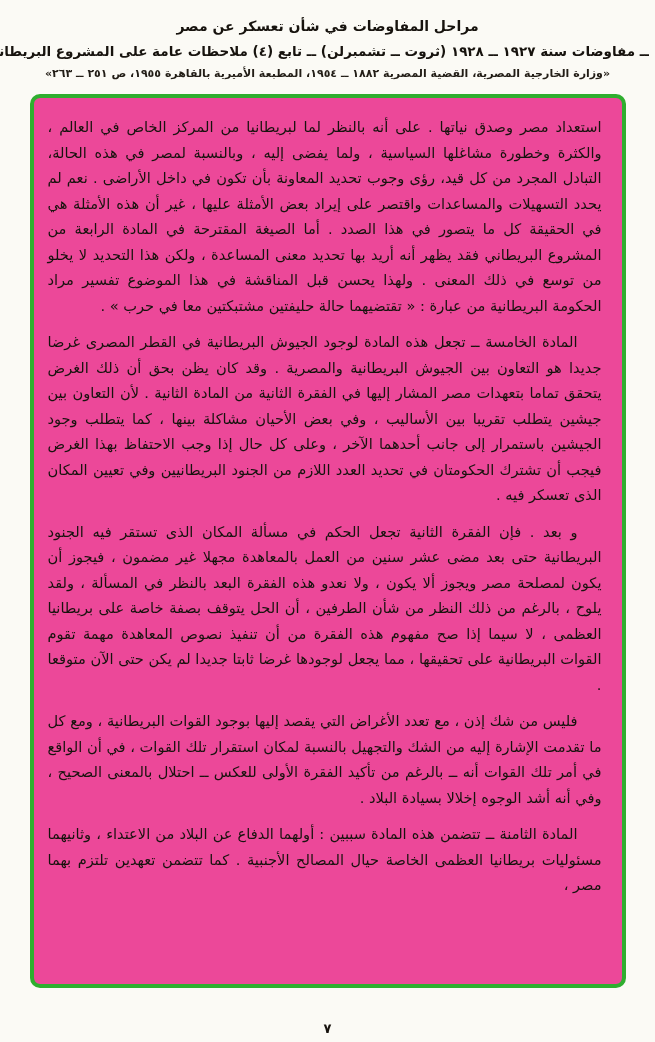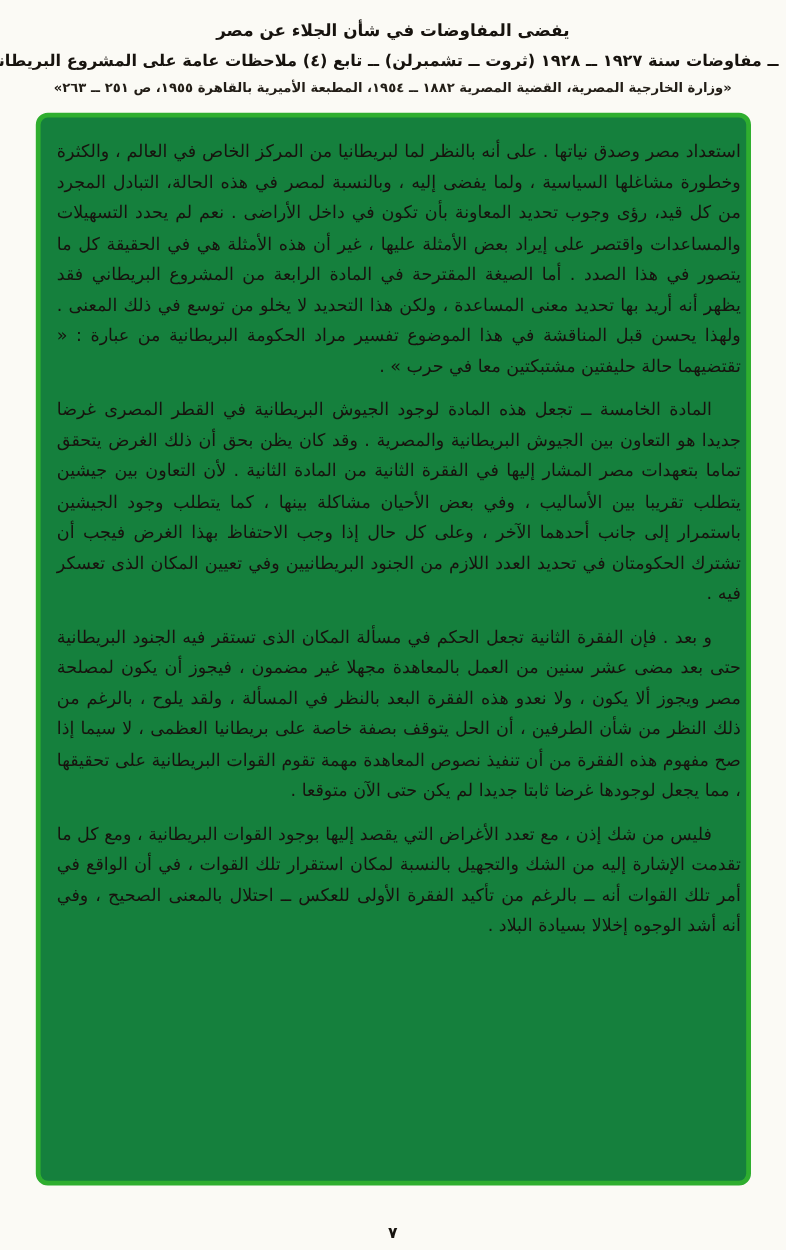--- a/index.html
+++ b/index.html
@@ -37,22 +37,22 @@
     font-weight: bold;
     color: #221d16;
     margin-bottom: 14px;
   }
   .text-frame {
     margin: 0 auto;
     width: 596px;
     height: 894px;
     border: 4px solid #2fae2f;
     border-radius: 10px;
-    background: #15803d;
-    padding: 16px 4px 10px 14px;
+    background: #ec4899;
+    padding: 16px 20px 10px 14px;
     overflow: hidden;
   }
   .text-frame p {
     font-size: 14.6px;
     line-height: 25.5px;
     text-align: justify;
     color: #17130e;
     margin-bottom: 11px;
   }
   .text-frame p.indent { text-indent: 24px; }
@@ -65,29 +65,30 @@
     font-size: 13px;
     font-weight: bold;
   }
 </style>
 </head>
 <body>
 
 <div class="page">
 
   <header class="doc-header">
-    <div class="doc-title">يفضى المفاوضات في شأن الجلاء عن مصر</div>
+    <div class="doc-title">مراحل المفاوضات في شأن تعسكر عن مصر</div>
     <div class="doc-subtitle">ــ مفاوضات سنة ١٩٢٧ ــ ١٩٢٨ (ثروت ــ تشمبرلن) ــ تابع (٤) ملاحظات عامة على المشروع البريطاني</div>
     <div class="doc-source">«وزارة الخارجية المصرية، القضية المصرية ١٨٨٢ ــ ١٩٥٤، المطبعة الأميرية بالقاهرة ١٩٥٥، ص ٢٥١ ــ ٢٦٣»</div>
   </header>
 
   <main class="text-frame">
     <p>استعداد مصر وصدق نياتها . على أنه بالنظر لما لبريطانيا من المركز الخاص في العالم ، والكثرة وخطورة مشاغلها السياسية ، ولما يفضى إليه ، وبالنسبة لمصر في هذه الحالة، التبادل المجرد من كل قيد، رؤى وجوب تحديد المعاونة بأن تكون في داخل الأراضى . نعم لم يحدد التسهيلات والمساعدات واقتصر على إيراد بعض الأمثلة عليها ، غير أن هذه الأمثلة هي في الحقيقة كل ما يتصور في هذا الصدد . أما الصيغة المقترحة في المادة الرابعة من المشروع البريطاني فقد يظهر أنه أريد بها تحديد معنى المساعدة ، ولكن هذا التحديد لا يخلو من توسع في ذلك المعنى . ولهذا يحسن قبل المناقشة في هذا الموضوع تفسير مراد الحكومة البريطانية من عبارة : « تقتضيهما حالة حليفتين مشتبكتين معا في حرب » .</p>
     <p class="indent">المادة الخامسة ــ تجعل هذه المادة لوجود الجيوش البريطانية في القطر المصرى غرضا جديدا هو التعاون بين الجيوش البريطانية والمصرية . وقد كان يظن بحق أن ذلك الغرض يتحقق تماما بتعهدات مصر المشار إليها في الفقرة الثانية من المادة الثانية . لأن التعاون بين جيشين يتطلب تقريبا بين الأساليب ، وفي بعض الأحيان مشاكلة بينها ، كما يتطلب وجود الجيشين باستمرار إلى جانب أحدهما الآخر ، وعلى كل حال إذا وجب الاحتفاظ بهذا الغرض فيجب أن تشترك الحكومتان في تحديد العدد اللازم من الجنود البريطانيين وفي تعيين المكان الذى تعسكر فيه .</p>
     <p class="indent">و بعد . فإن الفقرة الثانية تجعل الحكم في مسألة المكان الذى تستقر فيه الجنود البريطانية حتى بعد مضى عشر سنين من العمل بالمعاهدة مجهلا غير مضمون ، فيجوز أن يكون لمصلحة مصر ويجوز ألا يكون ، ولا نعدو هذه الفقرة البعد بالنظر في المسألة ، ولقد يلوح ، بالرغم من ذلك النظر من شأن الطرفين ، أن الحل يتوقف بصفة خاصة على بريطانيا العظمى ، لا سيما إذا صح مفهوم هذه الفقرة من أن تنفيذ نصوص المعاهدة مهمة تقوم القوات البريطانية على تحقيقها ، مما يجعل لوجودها غرضا ثابتا جديدا لم يكن حتى الآن متوقعا .</p>
     <p class="indent">فليس من شك إذن ، مع تعدد الأغراض التي يقصد إليها بوجود القوات البريطانية ، ومع كل ما تقدمت الإشارة إليه من الشك والتجهيل بالنسبة لمكان استقرار تلك القوات ، في أن الواقع في أمر تلك القوات أنه ــ بالرغم من تأكيد الفقرة الأولى للعكس ــ احتلال بالمعنى الصحيح ، وفي أنه أشد الوجوه إخلالا بسيادة البلاد .</p>
+    <p class="indent">المادة الثامنة ــ تتضمن هذه المادة سببين : أولهما الدفاع عن البلاد من الاعتداء ، وثانيهما مسئوليات بريطانيا العظمى الخاصة حيال المصالح الأجنبية . كما تتضمن تعهدين تلتزم بهما مصر ،</p>
   </main>
 
   <footer class="doc-footer">
     <span>٧</span>
   </footer>
 
 </div>
 
 </body></html>

